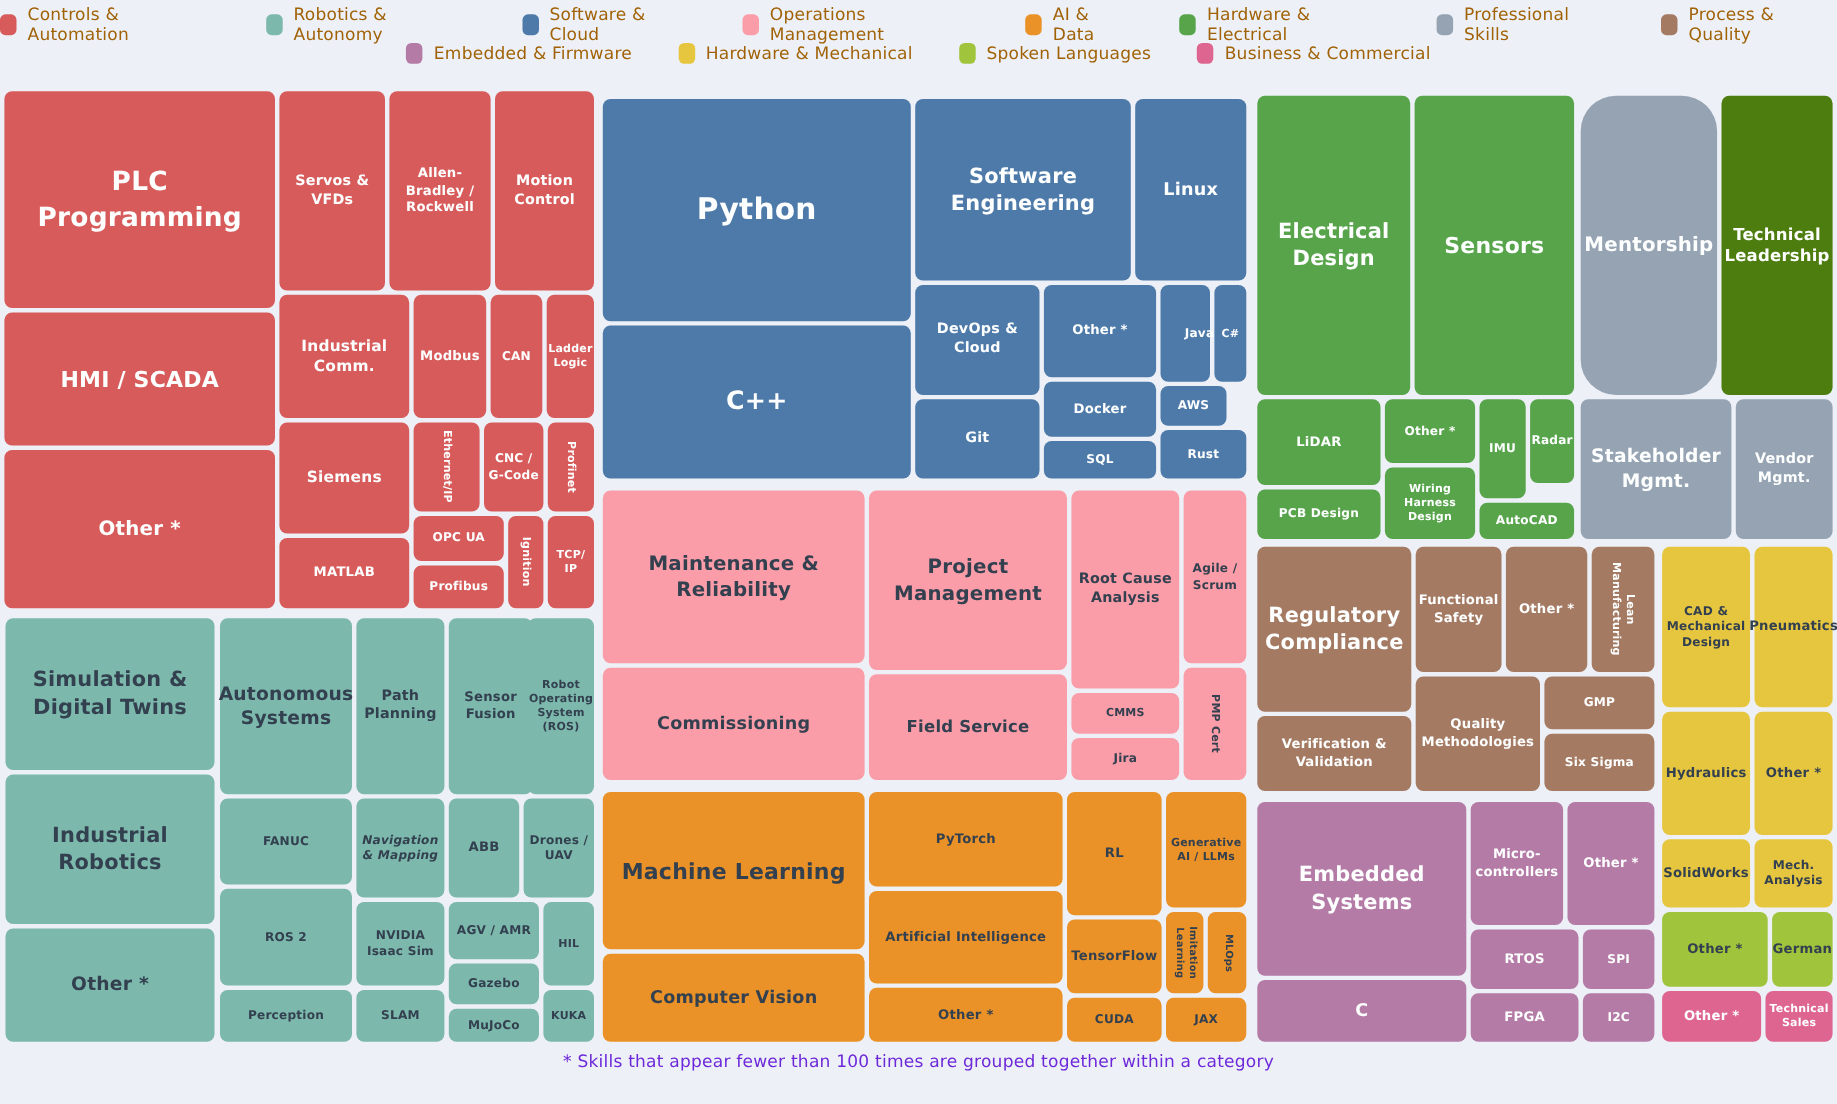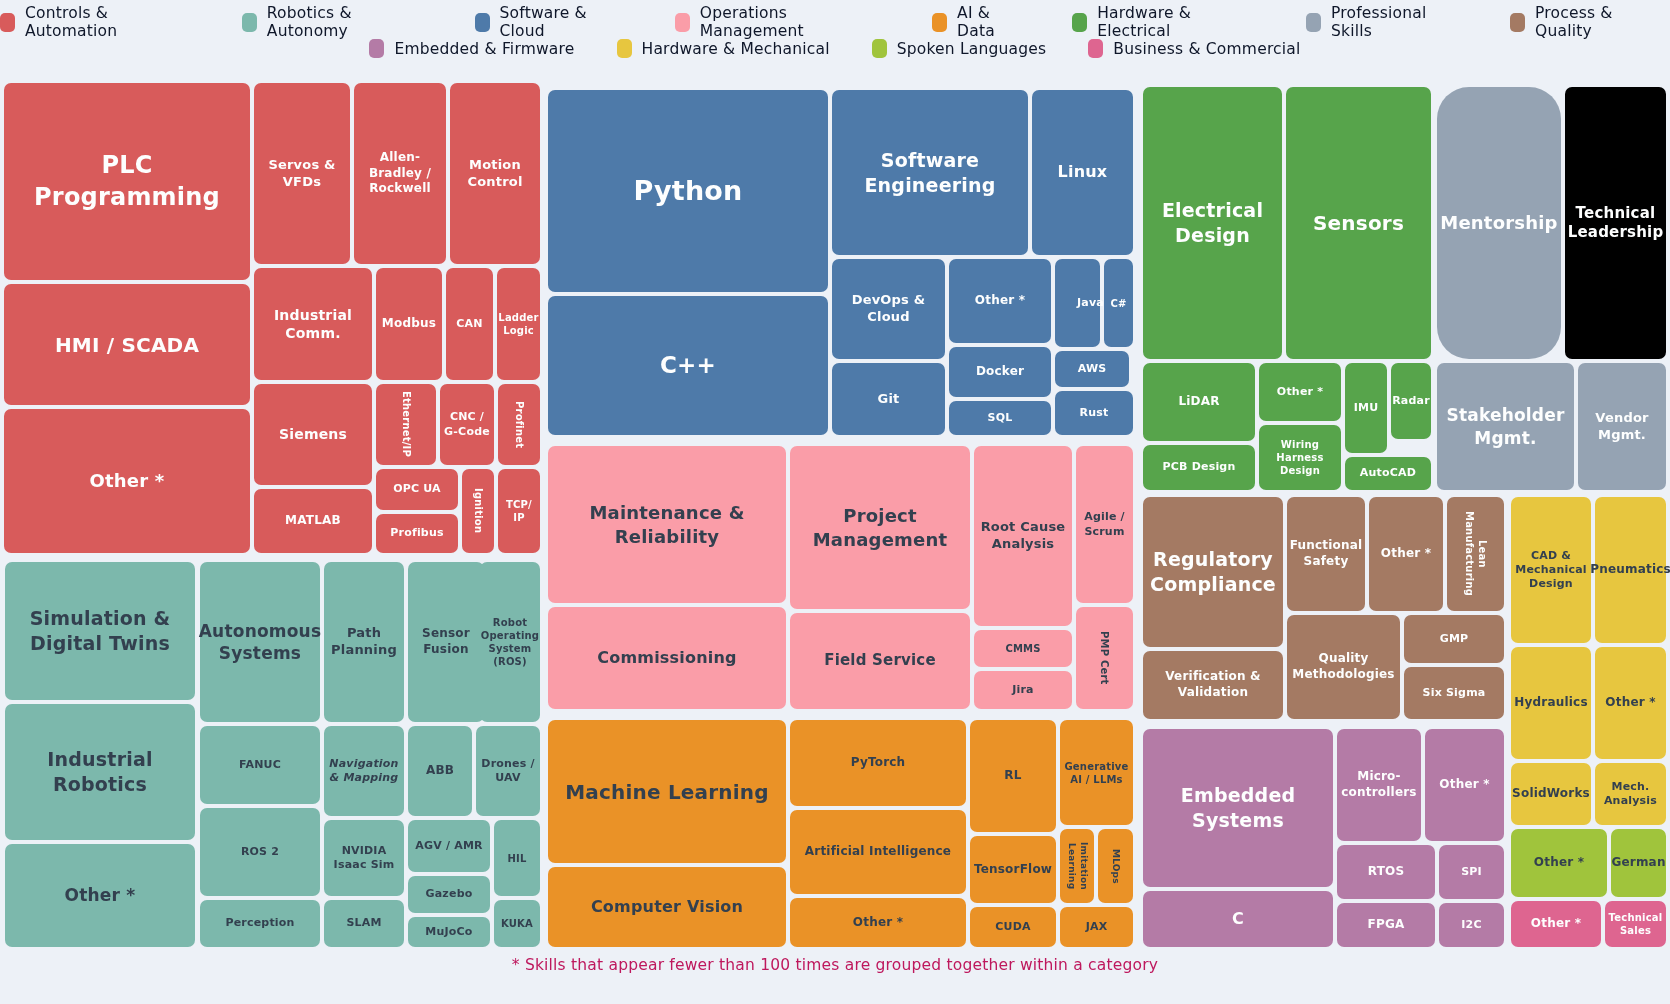--- a/index.html
+++ b/index.html
@@ -3,28 +3,28 @@
 <meta charset="utf-8">
 <style>
   html,body{margin:0;padding:0;background:#edf1f7;}
   .stage{position:relative;width:1670px;height:1004px;background:#edf1f7;overflow:hidden;
          font-family:"DejaVu Sans","Liberation Sans",sans-serif;}
   .legend{position:absolute;left:0;right:0;display:flex;justify-content:center;align-items:center;gap:42px;}
   .legend.row1{top:4px;}
   .legend.row2{top:39px;}
   .legend-item{display:flex;align-items:center;gap:10px;}
   .chip{width:15px;height:19px;border-radius:5px;flex:0 0 auto;}
-  .legend-label{font-size:15.5px;font-weight:500;color:#0f172a;letter-spacing:.2px;}
+  .legend-label{font-size:15.5px;font-weight:500;color:#a16207;letter-spacing:.2px;}
   .tile{position:absolute;border-radius:7px;display:flex;align-items:center;justify-content:center;
         text-align:center;font-weight:600;line-height:1.3;padding:3px;box-sizing:border-box;letter-spacing:.2px;}
   .lt{color:#33404f;}
   .dk{color:#fdfefe;}
   .vert{writing-mode:vertical-rl;text-orientation:mixed;}
   .caption{position:absolute;left:0;right:0;top:956px;text-align:center;font-size:15.5px;
-           font-weight:500;color:#be185d;letter-spacing:.2px;}
+           font-weight:500;color:#6d28d9;letter-spacing:.2px;}
 </style>
 </head>
 <body>
 
 <div class="stage">
 
   <div class="legend row1">
     <div class="legend-item">
         <span class="chip" style="background-color: rgb(216, 91, 91);"></span>
         <span class="legend-label">Controls &amp; Automation</span>
@@ -123,21 +123,21 @@
   <div class="tile dk" style="left: 548px; top: 296px; width: 280px; height: 139px; font-size: 23px; background-color: rgb(78, 122, 169);">C++</div>
   <div class="tile dk" style="left: 832px; top: 90px; width: 196px; height: 165px; font-size: 19px; background-color: rgb(78, 122, 169);">Software Engineering</div>
   <div class="tile dk" style="left: 1032px; top: 90px; width: 101px; height: 165px; font-size: 16px; background-color: rgb(78, 122, 169);">Linux</div>
   <div class="tile dk" style="left: 832px; top: 259px; width: 113px; height: 100px; font-size: 13px; background-color: rgb(78, 122, 169);">DevOps &amp; Cloud</div>
   <div class="tile dk" style="left: 832px; top: 363px; width: 113px; height: 72px; font-size: 13px; background-color: rgb(78, 122, 169);">Git</div>
   <div class="tile dk" style="left: 949px; top: 259px; width: 102px; height: 84px; font-size: 12px; background-color: rgb(78, 122, 169);">Other *</div>
   <div class="tile dk" style="left: 949px; top: 347px; width: 102px; height: 50px; font-size: 12px; background-color: rgb(78, 122, 169);">Docker</div>
   <div class="tile dk" style="left: 949px; top: 401px; width: 102px; height: 34px; font-size: 11px; background-color: rgb(78, 122, 169);">SQL</div>
   <div class="tile dk" style="left: 1055px; top: 259px; width: 45px; height: 88px; font-size: 11px; background-color: rgb(78, 122, 169); padding-left: 29px;">Java</div>
   <div class="tile dk" style="left: 1104px; top: 259px; width: 29px; height: 88px; font-size: 10px; background-color: rgb(78, 122, 169);">C#</div>
-  <div class="tile dk" style="left: 1055px; top: 351px; width: 74px; height: 36px; font-size: 11px; background-color: rgb(78, 122, 169);">AWS</div>
+  <div class="tile dk" style="left: 1055px; top: 351px; width: 60px; height: 36px; font-size: 11px; background-color: rgb(78, 122, 169);">AWS</div>
   <div class="tile dk" style="left: 1055px; top: 391px; width: 78px; height: 44px; font-size: 11px; background-color: rgb(78, 122, 169);">Rust</div>
 
   <div class="tile lt" style="left: 548px; top: 446px; width: 238px; height: 157px; font-size: 18px; background-color: rgb(250, 157, 168);">Maintenance &amp; Reliability</div>
   <div class="tile lt" style="left: 548px; top: 607px; width: 238px; height: 102px; font-size: 16px; background-color: rgb(250, 157, 168);">Commissioning</div>
   <div class="tile lt" style="left: 790px; top: 446px; width: 180px; height: 163px; font-size: 18px; background-color: rgb(250, 157, 168);">Project Management</div>
   <div class="tile lt" style="left: 790px; top: 613px; width: 180px; height: 96px; font-size: 15px; background-color: rgb(250, 157, 168);">Field Service</div>
   <div class="tile lt" style="left: 974px; top: 446px; width: 98px; height: 180px; font-size: 13px; background-color: rgb(250, 157, 168);">Root Cause Analysis</div>
   <div class="tile lt" style="left: 974px; top: 630px; width: 98px; height: 37px; font-size: 10px; background-color: rgb(250, 157, 168);">CMMS</div>
   <div class="tile lt" style="left: 974px; top: 671px; width: 98px; height: 38px; font-size: 11px; background-color: rgb(250, 157, 168);">Jira</div>
   <div class="tile lt" style="left: 1076px; top: 446px; width: 57px; height: 157px; font-size: 11px; background-color: rgb(250, 157, 168);">Agile / Scrum</div>
@@ -160,21 +160,21 @@
   <div class="tile dk" style="left: 1286px; top: 87px; width: 145px; height: 272px; font-size: 20px; background-color: rgb(87, 164, 75);">Sensors</div>
   <div class="tile dk" style="left: 1143px; top: 363px; width: 112px; height: 78px; font-size: 12px; background-color: rgb(87, 164, 75);">LiDAR</div>
   <div class="tile dk" style="left: 1143px; top: 445px; width: 112px; height: 45px; font-size: 11px; background-color: rgb(87, 164, 75);">PCB Design</div>
   <div class="tile dk" style="left: 1259px; top: 363px; width: 82px; height: 58px; font-size: 11px; background-color: rgb(87, 164, 75);">Other *</div>
   <div class="tile dk" style="left: 1259px; top: 425px; width: 82px; height: 65px; font-size: 10px; background-color: rgb(87, 164, 75);">Wiring Harness Design</div>
   <div class="tile dk" style="left: 1345px; top: 363px; width: 42px; height: 90px; font-size: 11px; background-color: rgb(87, 164, 75);">IMU</div>
   <div class="tile dk" style="left: 1391px; top: 363px; width: 40px; height: 76px; font-size: 11px; background-color: rgb(87, 164, 75);">Radar</div>
   <div class="tile dk" style="left: 1345px; top: 457px; width: 86px; height: 33px; font-size: 11px; background-color: rgb(87, 164, 75);">AutoCAD</div>
 
   <div class="tile dk" style="left: 1437px; top: 87px; width: 124px; height: 272px; font-size: 18px; background-color: rgb(149, 163, 179); border-radius: 32px;">Mentorship</div>
-  <div class="tile dk" style="left: 1565px; top: 87px; width: 101px; height: 272px; font-size: 15px; background-color: #000000;">Technical Leadership</div>
+  <div class="tile dk" style="left: 1565px; top: 87px; width: 101px; height: 272px; font-size: 15px; background-color: #4d7c0f;">Technical Leadership</div>
   <div class="tile dk" style="left: 1437px; top: 363px; width: 137px; height: 127px; font-size: 17px; background-color: rgb(149, 163, 179);">Stakeholder Mgmt.</div>
   <div class="tile dk" style="left: 1578px; top: 363px; width: 88px; height: 127px; font-size: 13px; background-color: rgb(149, 163, 179);">Vendor Mgmt.</div>
 
   <div class="tile dk" style="left: 1287px; top: 497px; width: 78px; height: 114px; font-size: 12px; background-color: rgb(164, 122, 99);">Functional Safety</div>
   <div class="tile dk" style="left: 1143px; top: 497px; width: 140px; height: 150px; font-size: 19px; background-color: rgb(164, 122, 99);">Regulatory Compliance</div>
   <div class="tile dk" style="left: 1369px; top: 497px; width: 74px; height: 114px; font-size: 12px; background-color: rgb(164, 122, 99);">Other *</div>
   <div class="tile dk vert" style="left: 1447px; top: 497px; width: 57px; height: 114px; font-size: 10px; background-color: rgb(164, 122, 99);">Lean Manufacturing</div>
   <div class="tile dk" style="left: 1143px; top: 651px; width: 140px; height: 68px; font-size: 12px; background-color: rgb(164, 122, 99);">Verification &amp; Validation</div>
   <div class="tile dk" style="left: 1287px; top: 615px; width: 113px; height: 104px; font-size: 12px; background-color: rgb(164, 122, 99);">Quality Methodologies</div>
   <div class="tile dk" style="left: 1404px; top: 615px; width: 100px; height: 48px; font-size: 11px; background-color: rgb(164, 122, 99); text-align: right;">GMP</div>

